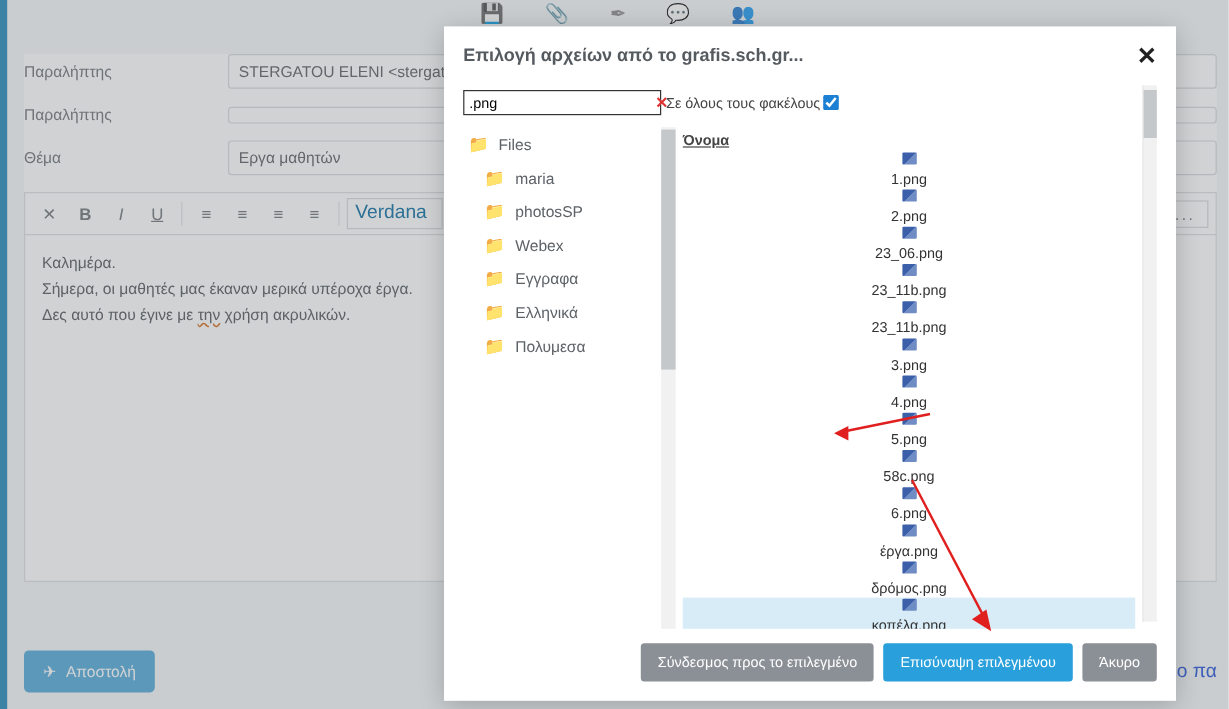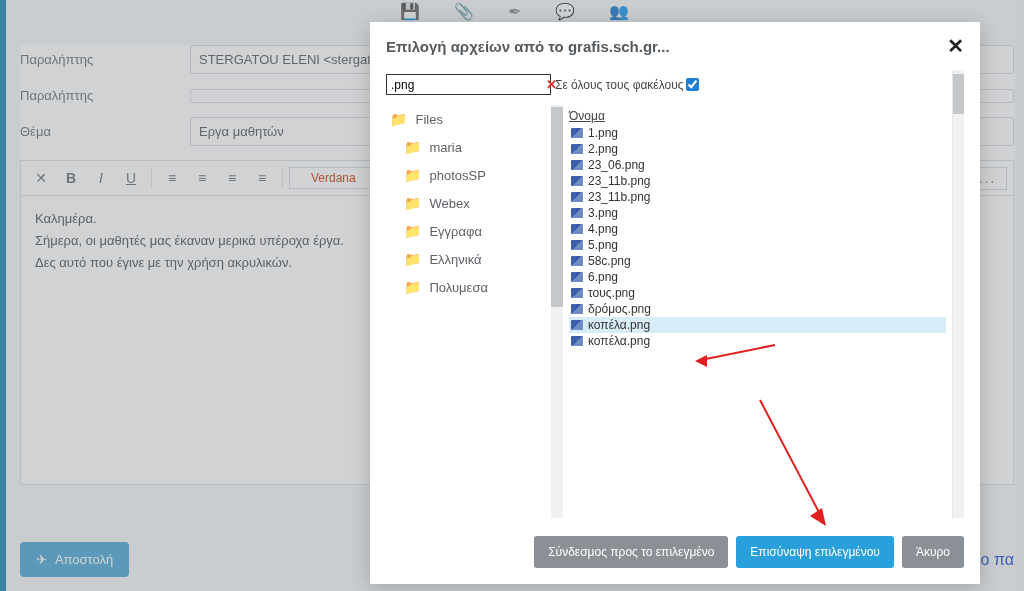--- a/index.html
+++ b/index.html
@@ -70,42 +70,42 @@
 .tbtn {
   width: 28px; height: 26px;
   display: flex; align-items: center; justify-content: center;
   color: #6c7177;
   font-size: 14px;
   cursor: pointer;
 }
 .tsep { width:1px; height:20px; background:#e2e4e7; margin:0 4px; }
 .fontsel {
   border: 1px solid #d6d9dd;
-  padding: 3px 21px;
-  font-size: 12px;
-  color: #c2410c;
+  padding: 3px 6px;
+  font-size: 16px;
+  color: #0369a1;
   min-width: 80px;
   background:#fff;
 }
 .more-btn {
   margin-left: auto;
   border:1px solid #d6d9dd;
   padding: 3px 10px;
   color:#6a6f75;
   letter-spacing: 2px;
 }
 .editor-body {
   border: 1px solid #dcdfe2;
   min-height: 290px;
   padding: 12px 14px;
   font-size: 13px;
   color: #4e5257;
   line-height: 1.7;
 }
-.underline-err { text-decoration-color:#d66b19; text-decoration-style: wavy; }
+.underline-err { text-decoration: underline; text-decoration-color:#d66b19; text-decoration-style: wavy; }
 
 .bottom-bar {
   position: absolute;
   left: 20px; bottom: 14px; right: 10px;
   display: flex;
   align-items: center;
 }
 .send-btn {
   background: #4ea7d8;
   color: #fff;
@@ -233,31 +233,32 @@
 }
 .list-scroll-thumb {
   width:100%; height:200px; background:#c5c8cb; margin-top:2px;
 }
 .file-list {
   flex:1;
   padding: 2px 6px;
   font-size:12px;
 }
 .col-head {
-  font-weight:normal;
+  font-weight:bold;
   text-decoration: underline;
   color:#444;
   padding: 2px 0;
 }
 .file-row {
   display:flex;
   align-items:center;
   gap:5px;
   padding: 1px 2px;
   cursor:pointer;
+  flex-direction:column;
 }
 .file-row.selected { background:#d7ecf7; }
 .file-row .fi {
   width:12px; height:10px;
   background: linear-gradient(135deg,#3b5fa8 50%,#6f8cc4 50%);
   display:inline-block;
   border-radius:1px;
 }
 
 .modal-footer {
@@ -442,21 +443,21 @@
                 <div class="file-row">
                   <span class="fi"></span>
                   <span>58c.png</span>
                 </div>
                 <div class="file-row">
                   <span class="fi"></span>
                   <span>6.png</span>
                 </div>
                 <div class="file-row">
                   <span class="fi"></span>
-                  <span>τους.png</span>
+                  <span>έργα.png</span>
                 </div>
                 <div class="file-row">
                   <span class="fi"></span>
                   <span>δρόμος.png</span>
                 </div>
                 <div class="file-row selected">
                   <span class="fi"></span>
                   <span>κοπέλα.png</span>
                 </div>
                 <div class="file-row">

